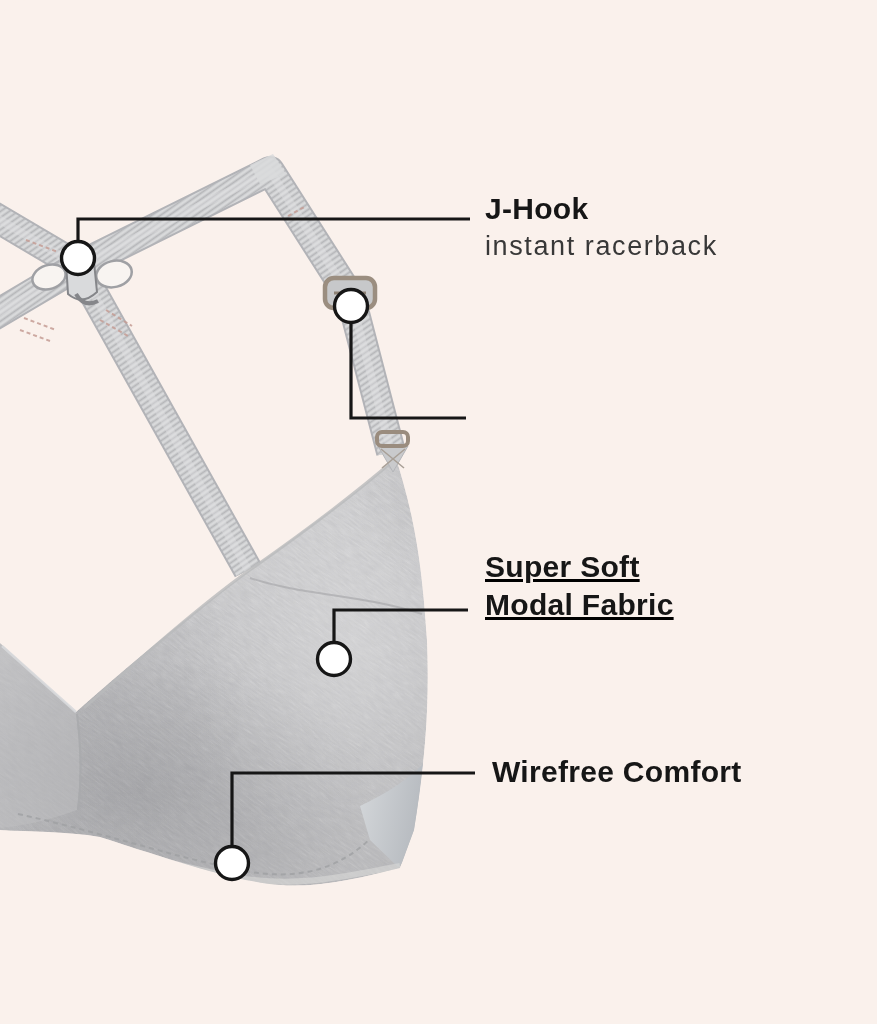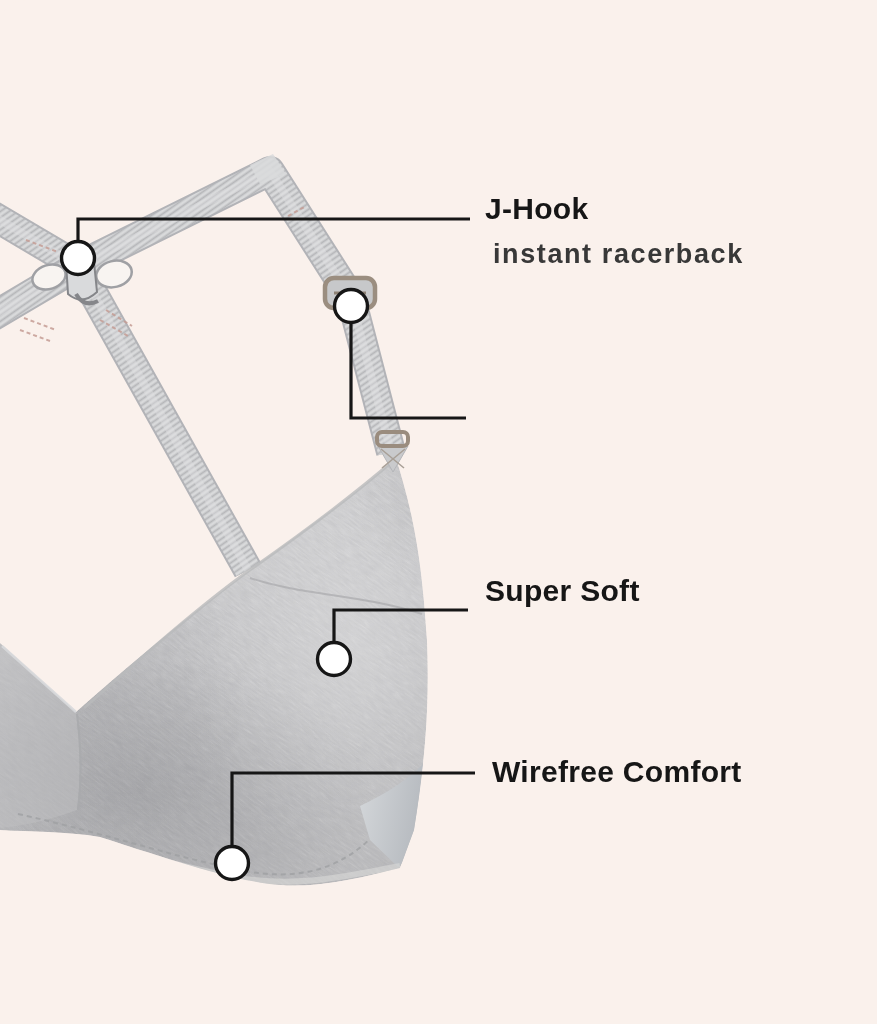--- a/index.html
+++ b/index.html
@@ -11,26 +11,26 @@
     position:relative;width:877px;height:1024px;overflow:hidden;
     background:var(--bg);font-family:"Liberation Sans",sans-serif;border-radius:25px;
   }
   .art{position:absolute;left:0;top:0;width:877px;height:1024px;}
   .callout{position:absolute;}
   .callout .title{
     margin:0;font-size:30px;font-weight:700;color:var(--ink);
     letter-spacing:0.3px;line-height:38px;white-space:nowrap;
   }
   .callout .subtitle{
-    margin:8px;font-size:27px;font-weight:700;color:var(--text-secondary);
+    margin:0;font-size:27px;font-weight:400;color:var(--text-secondary);
     letter-spacing:1.6px;line-height:36px;white-space:nowrap;
   }
   #callout-jhook{left:485px;top:190px;}
   #callout-adjusters{left:485px;top:390px;}
-  #callout-fabric{left:485px;top:572px;}
+  #callout-fabric{left:485px;top:548px;text-decoration:underline;}
   #callout-wirefree{left:492px;top:753px;}
   .callout-line{fill:none;stroke:var(--ink);stroke-width:3.2px;}
   .callout-marker{fill:var(--marker-fill);stroke:var(--ink);stroke-width:3.4px;}
   .stitch{fill:none;stroke:var(--stitch);stroke-width:2px;stroke-dasharray:4 3;opacity:.85;}
 </style>
 </head>
 <body>
 
 <div class="stage">
 
@@ -151,19 +151,20 @@
   </svg>
 
   <div class="callout" id="callout-jhook">
     <div class="title">J-Hook</div>
     <div class="subtitle">instant racerback</div>
   </div>
 
 
   <div class="callout" id="callout-fabric">
     <div class="title">Super Soft</div>
+    <div class="title">Modal Fabric</div>
   </div>
 
   <div class="callout" id="callout-wirefree">
     <div class="title">Wirefree Comfort</div>
   </div>
 
 </div>
 
 </body></html>

